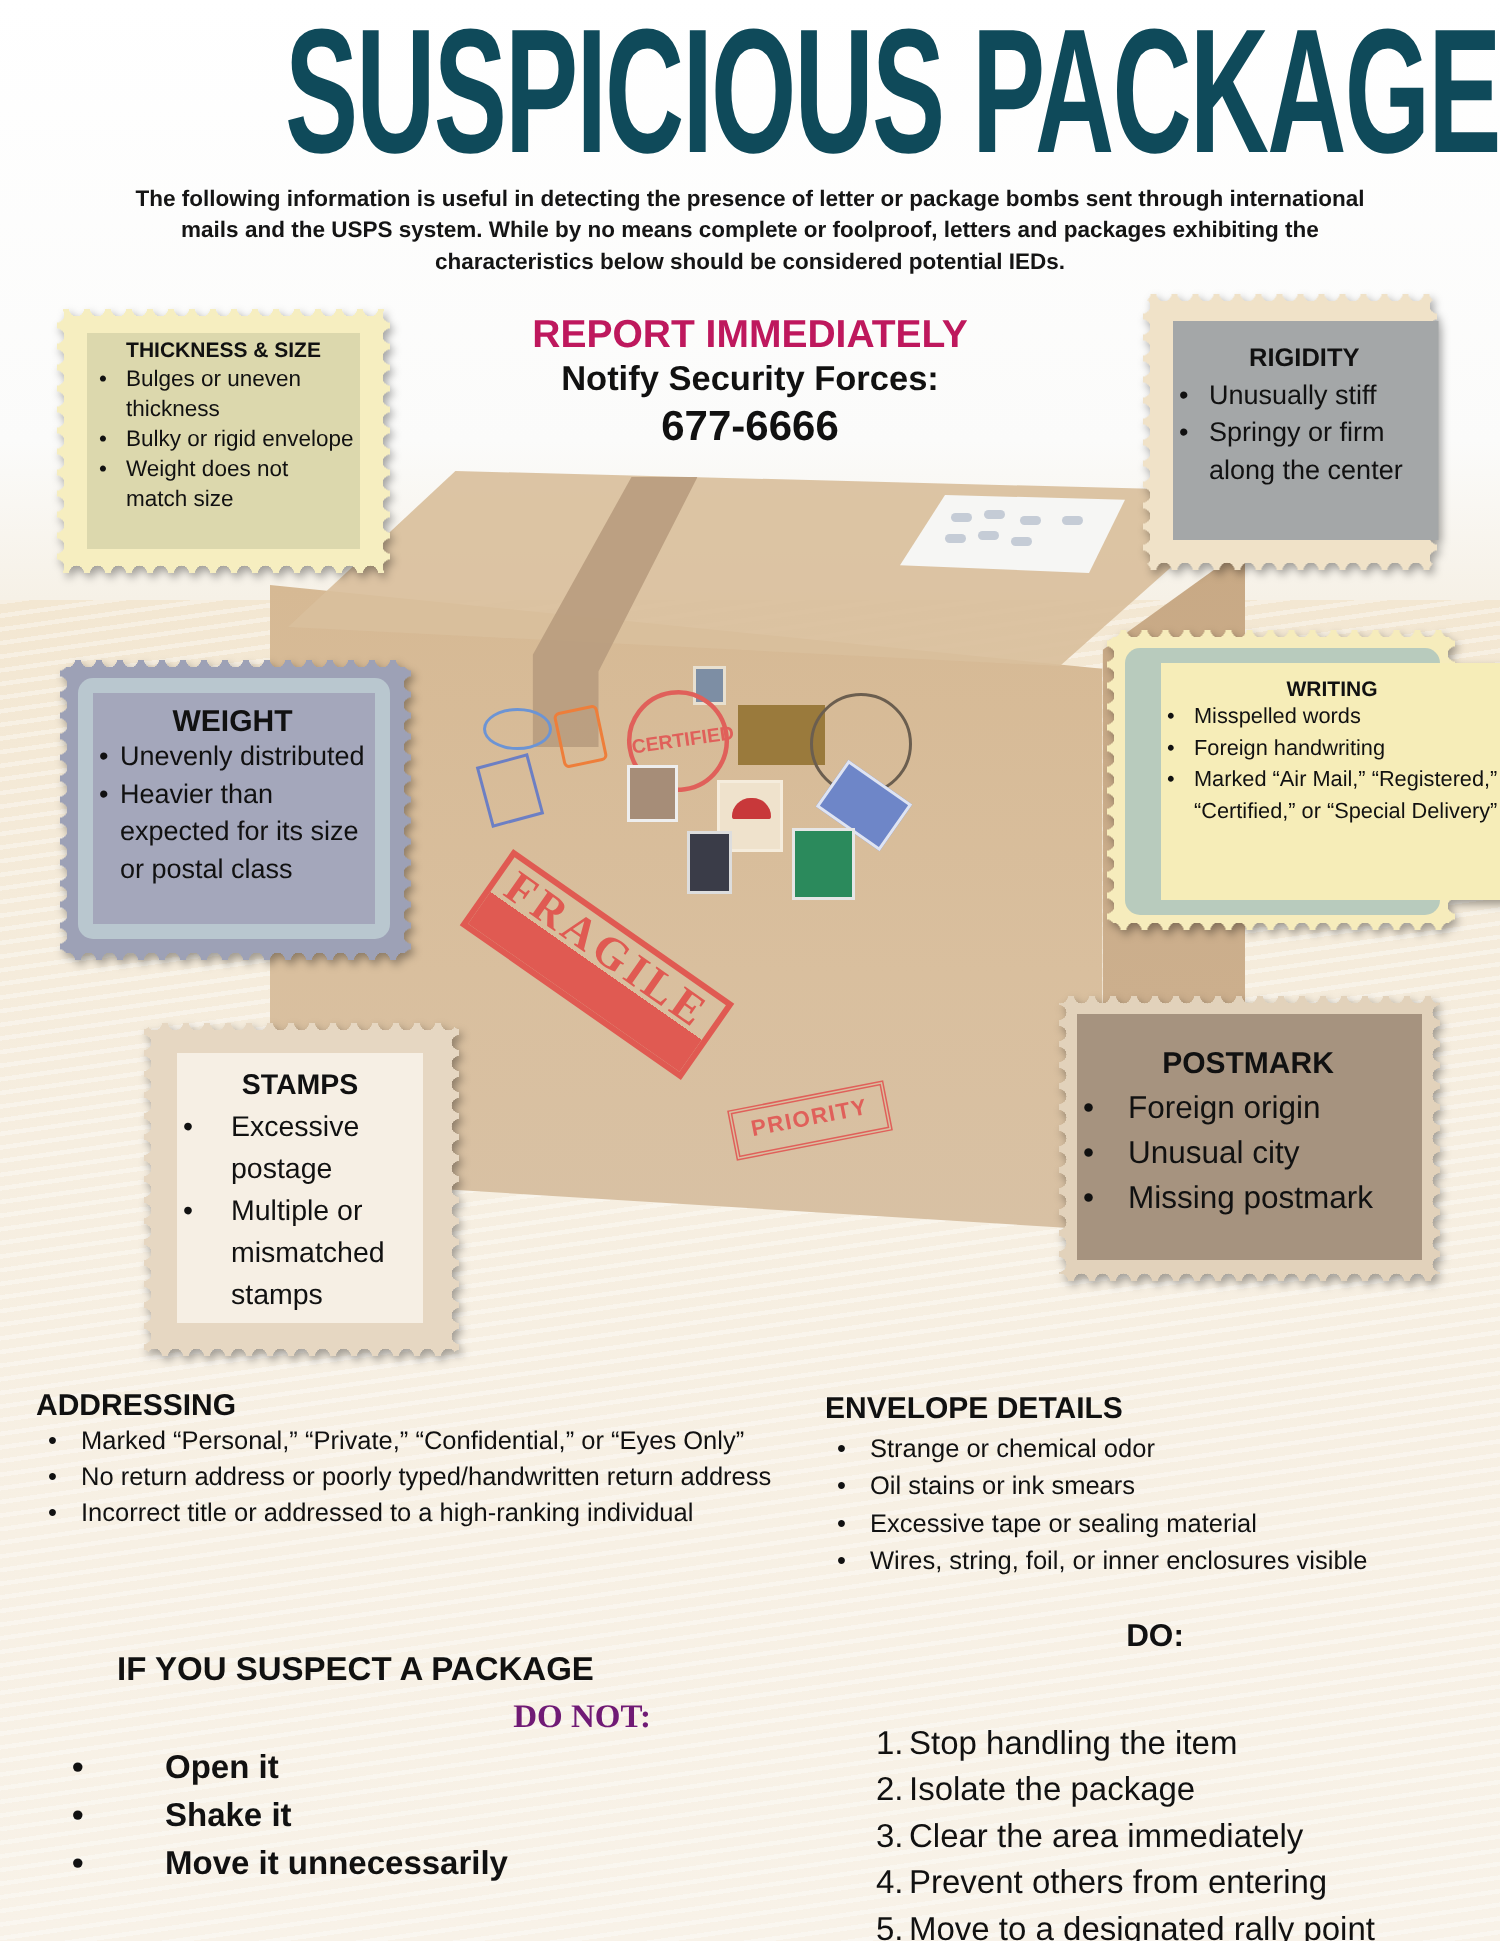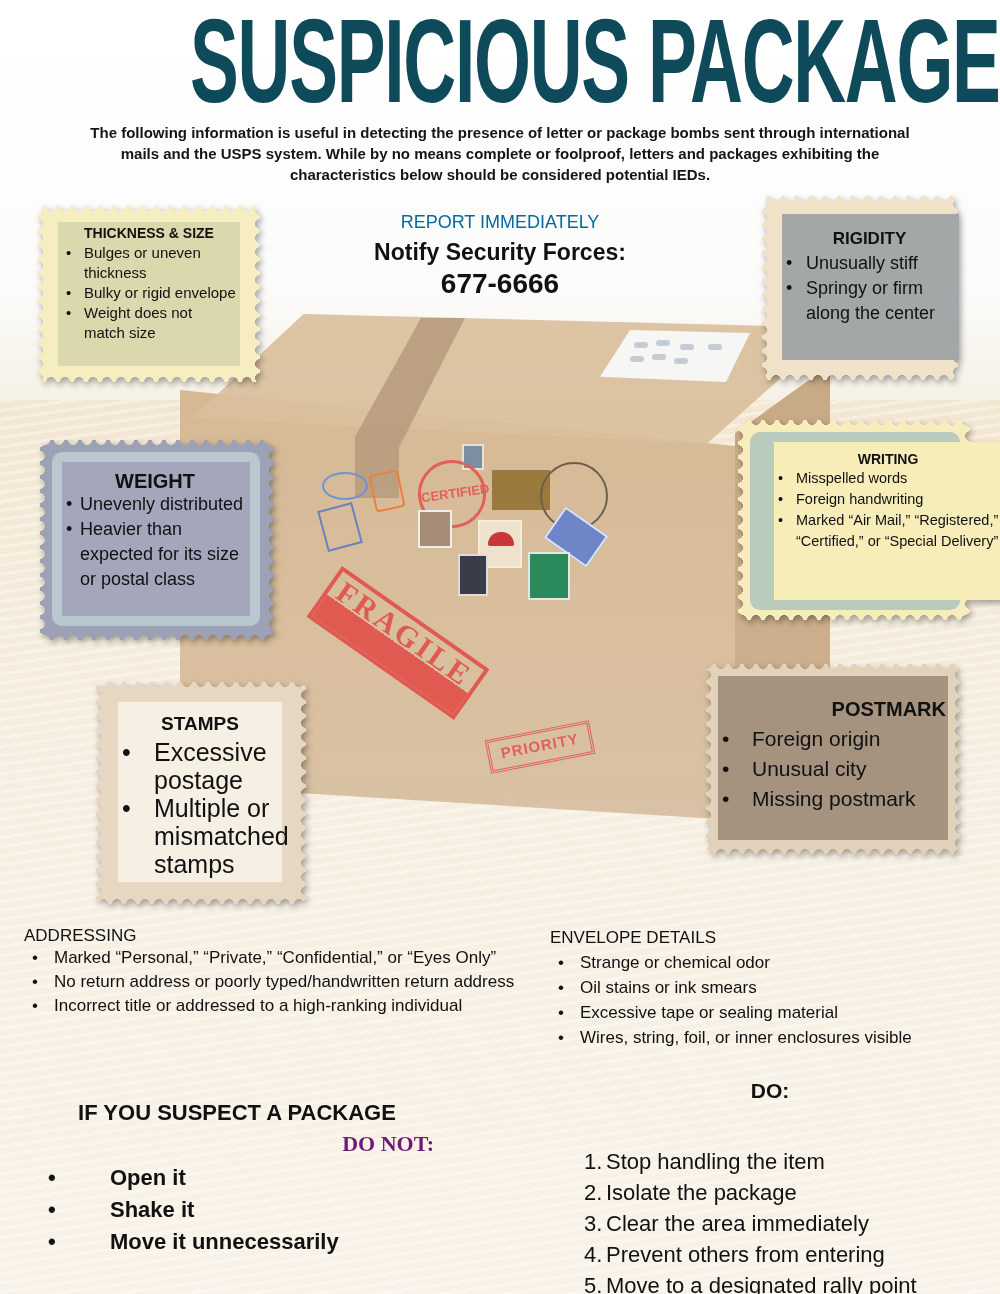--- a/index.html
+++ b/index.html
@@ -31,21 +31,21 @@
     transform: scaleX(0.62); transform-origin: 500px 0;
     white-space: nowrap;
   }
   .intro {
     position: absolute; left: 90px; top: 122px; width: 820px; text-align: center;
     font-size: 15px; line-height: 21px; font-weight: 700; color: #151515;
   }
 
   
   .report { position: absolute; left: 300px; top: 207px; width: 400px; text-align: center; }
-  .report .r1 { color: #0369a1; font-weight: 400; font-size: 18px; line-height: 30px; }
+  .report .r1 { color: #be185d; font-weight: 700; font-size: 26px; line-height: 30px; }
   .report .r2 { color: #111; font-weight: 700; font-size: 23px; line-height: 31px; }
   .report .r3 { color: #111; font-weight: 700; font-size: 28px; line-height: 31px; }
 
   
   .box { position: absolute; left: 180px; top: 310px; width: 650px; height: 520px; }
   .box-top {
     position: absolute; left: 12px; top: 4px; width: 620px; height: 130px;
     background: #d9bf9c;
     clip-path: polygon(18% 0%, 100% 10%, 100% 28%, 83% 100%, 0% 80%);
     opacity: 0.92;
@@ -109,21 +109,21 @@
       radial-gradient(circle 5px at 50% 0, transparent 98%, #000) top / 14px 51% repeat-x,
       radial-gradient(circle 5px at 50% 100%, transparent 98%, #000) bottom / 14px 51% repeat-x;
   }
   .panel { position: absolute; }
   .panel h3 { font-weight: 700; text-align: center; }
   .panel ul { list-style: none; }
   .panel li { position: relative; padding-left: 22px; }
   .panel li::before { content: "\2022"; position: absolute; left: 4px; top: 0; }
 
   
-  .sec-title { font-weight: 400; font-size: 17px; }
+  .sec-title { font-weight: 700; font-size: 20px; }
   .bul { list-style: none; }
   .bul li { position: relative; padding-left: 30px; font-size: 17px; line-height: 24px; }
   .bul li::before { content: "\2022"; position: absolute; left: 8px; top: 0; }
 </style>
 </head>
 <body>
 
 <div class="bg-top"></div>
 <div class="bg-paper"></div>
 
@@ -224,33 +224,33 @@
     </ul>
   </div>
 </div>
 
 <div class="card-wrap" style="left:96px;top:682px;width:210px;height:222px;">
   <div class="perf">
       <div class="perf-inner" style="background:#e6d7c2;"></div>
     </div>
   <div class="panel" style="left:22px;top:20px;width:164px;height:180px;background:#f6efe4;padding:10px 0 0 0;">
     <h3 style="font-size:19px;line-height:24px;">STAMPS</h3>
-    <ul style="font-size:25px;line-height:28px;margin-top:2px;">
+    <ul style="font-size:19px;line-height:28px;margin-top:2px;">
       <li style="padding-left:36px;">Excessive postage</li>
       <li style="padding-left:36px;">Multiple or mismatched stamps</li>
     </ul>
   </div>
 </div>
 
 <div class="card-wrap" style="left:706px;top:664px;width:254px;height:190px;">
   <div class="perf">
       <div class="perf-inner" style="background:#e2d2bb;"></div>
     </div>
   <div class="panel" style="left:12px;top:12px;width:230px;height:164px;background:#a6937f;padding:20px 2px 0 0;">
-    <h3 style="font-size:20px;line-height:26px;text-align:right;">POSTMARK</h3>
+    <h3 style="font-size:20px;line-height:26px;">POSTMARK</h3>
     <ul style="font-size:21px;line-height:30px;margin-top:2px;">
       <li style="padding-left:34px;">Foreign origin</li>
       <li style="padding-left:34px;">Unusual city</li>
       <li style="padding-left:34px;">Missing postmark</li>
     </ul>
   </div>
 </div>
 
 <div style="position:absolute;left:24px;top:926px;width:510px;">
   <div class="sec-title">ADDRESSING</div>

